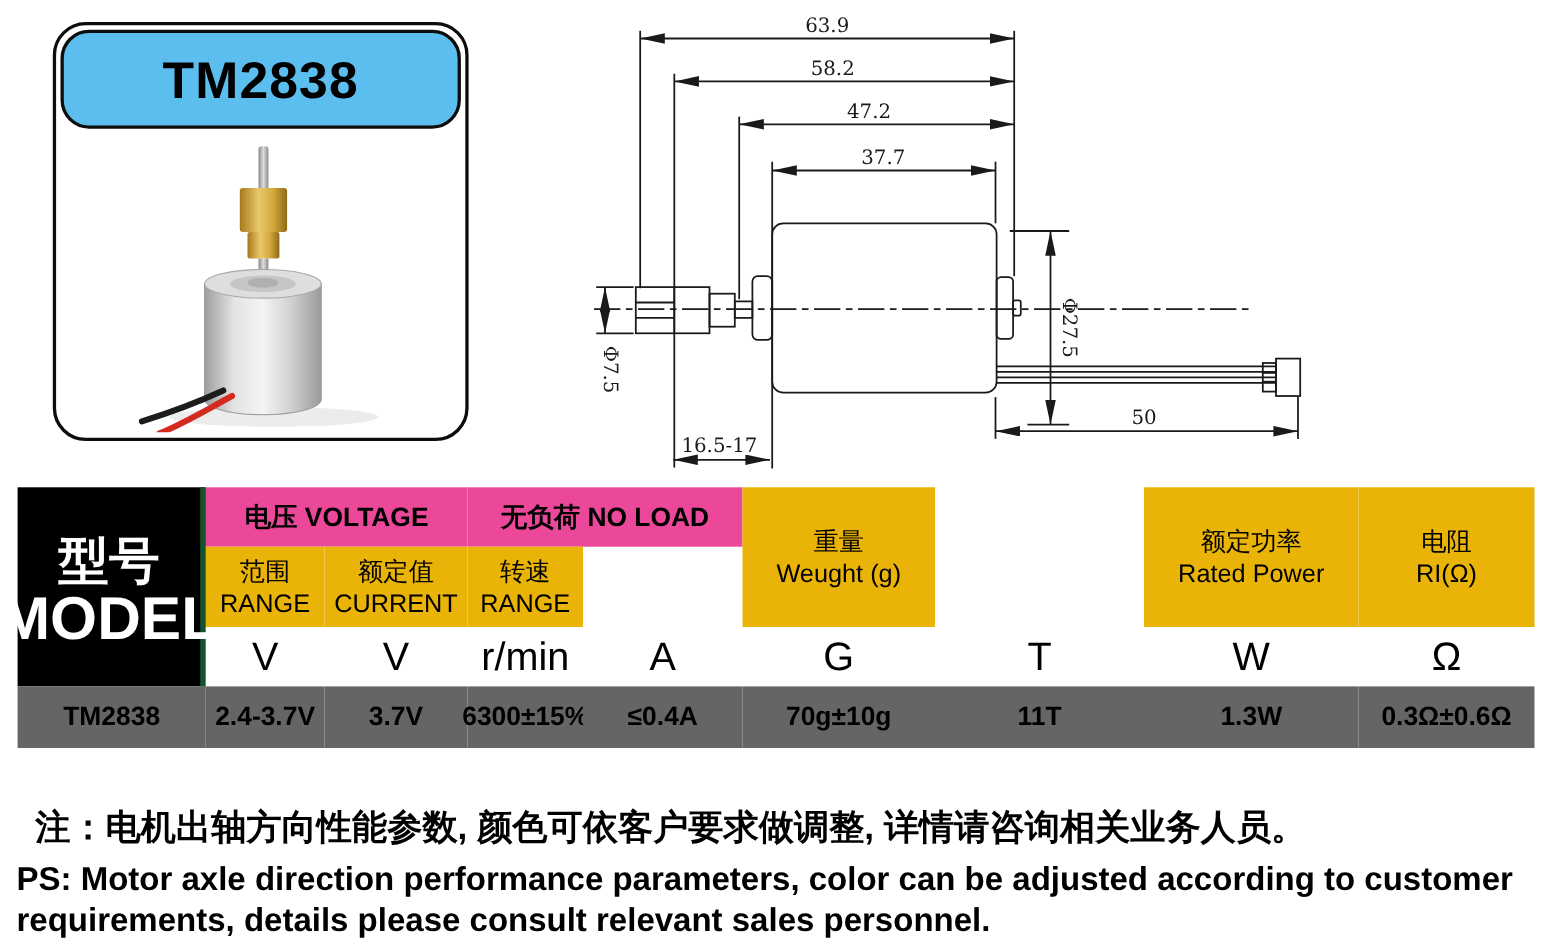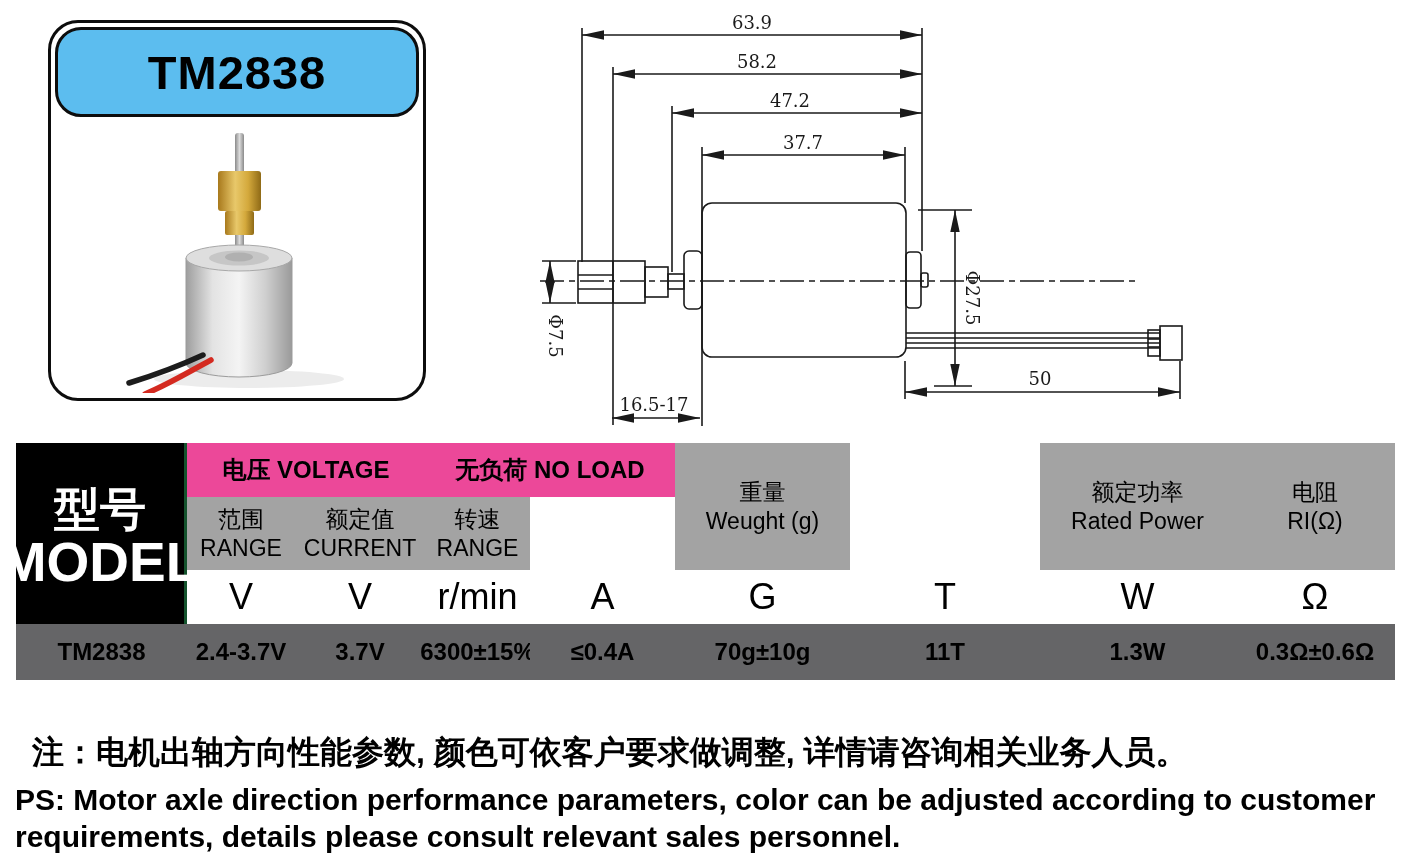--- a/index.html
+++ b/index.html
@@ -20,25 +20,25 @@
   .drawing{position:absolute;left:520px;top:10px;width:720px;height:420px;}
   .drawing text{font-family:"DejaVu Serif","Liberation Serif",serif;font-size:18px;fill:#1a1a1a;}
 
   
   .spec{position:absolute;left:16px;top:443px;
         display:grid;
         grid-template-columns:171px 108px 130px 105px 145px 175px 190px 195px 160px;
         grid-template-rows:54px 73px 54px 56px;}
   .cell{display:flex;align-items:center;justify-content:center;text-align:center;}
   .dark{background:#ec4899;font-weight:bold;font-size:24px;}
-  .light{background:#a3a3a3;flex-direction:column;font-size:23px;line-height:29px;}
+  .light{background:#eab308;flex-direction:column;font-size:23px;line-height:29px;}
   .unit{background:#fff;font-size:36px;}
   .val{background:#656567;font-weight:bold;font-size:24px;}
   .model-cell{grid-row:1/4;grid-column:1;background:#000;color:#fff;
-              flex-direction:column;font-weight:bold;border-right:3px solid #14532d;}
+              flex-direction:column;font-weight:bold;border-right:5px solid #14532d;}
   .model-cell .zh{font-size:46px;line-height:56px;}
   .model-cell .en{font-size:55px;line-height:50px;}
 
   
   .note-zh{position:absolute;left:32px;top:731px;font-size:32px;font-weight:bold;}
   .note-en{position:absolute;left:15px;top:781px;width:1382px;
            font-size:30px;font-weight:bold;line-height:37px;}
 </style>
 </head>
 <body>

